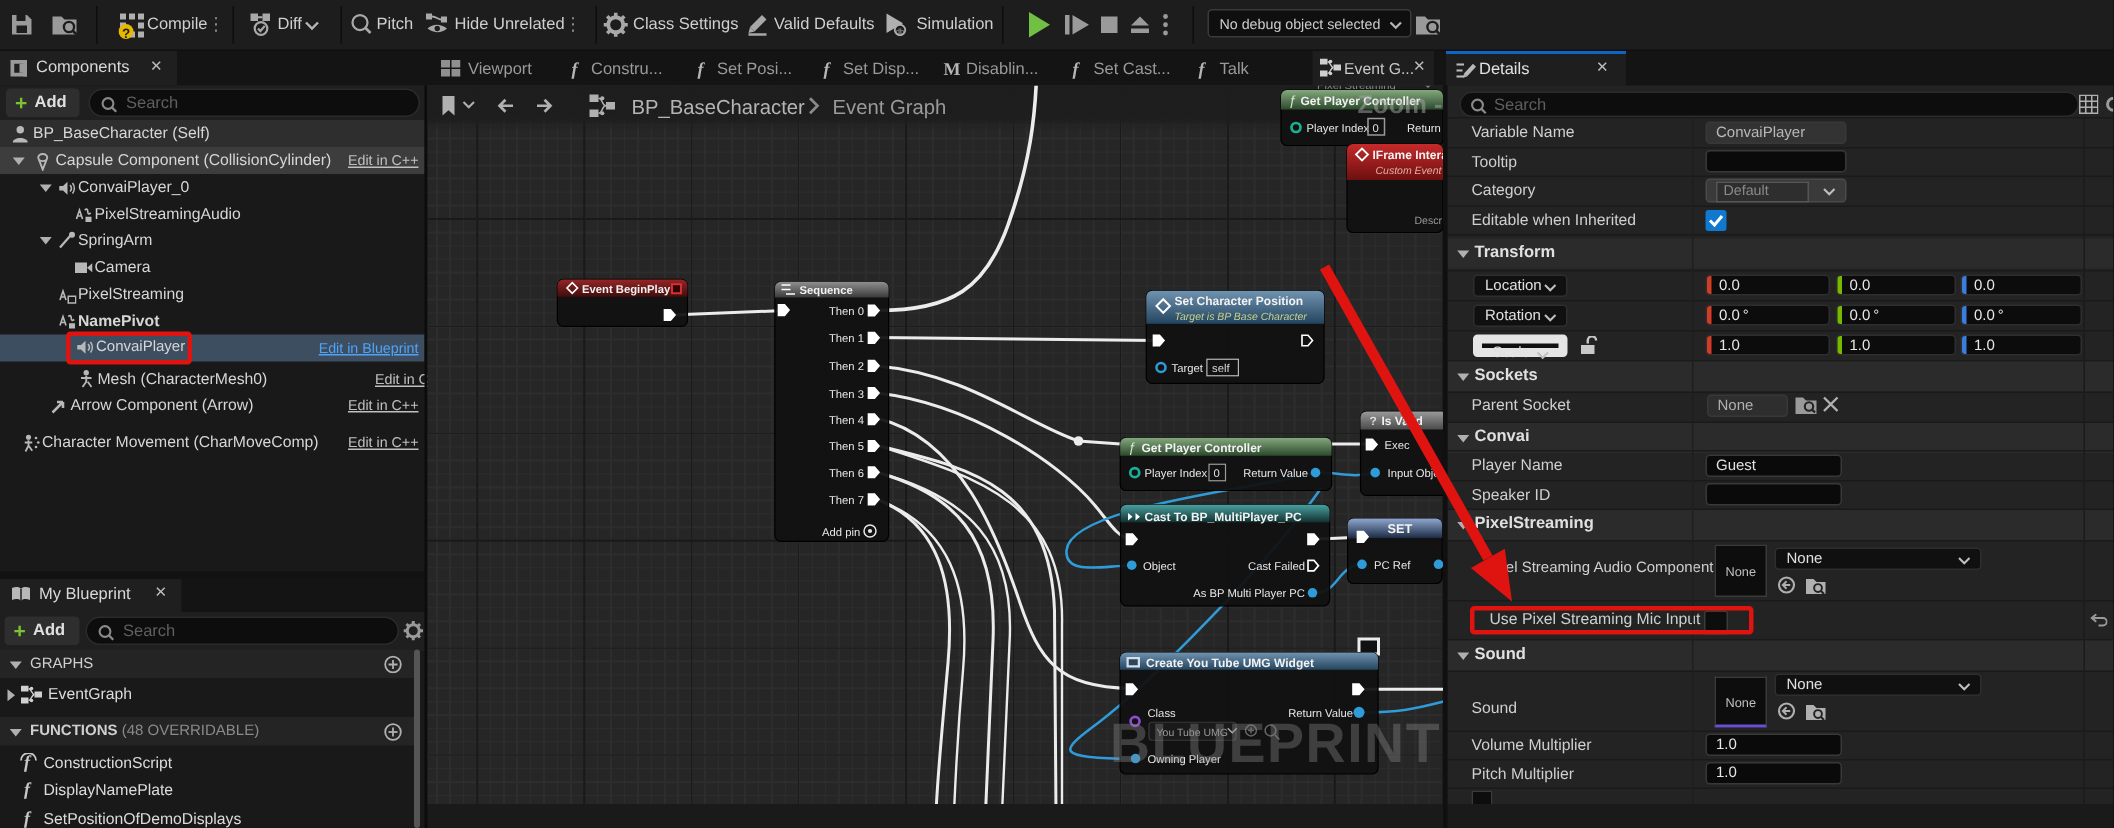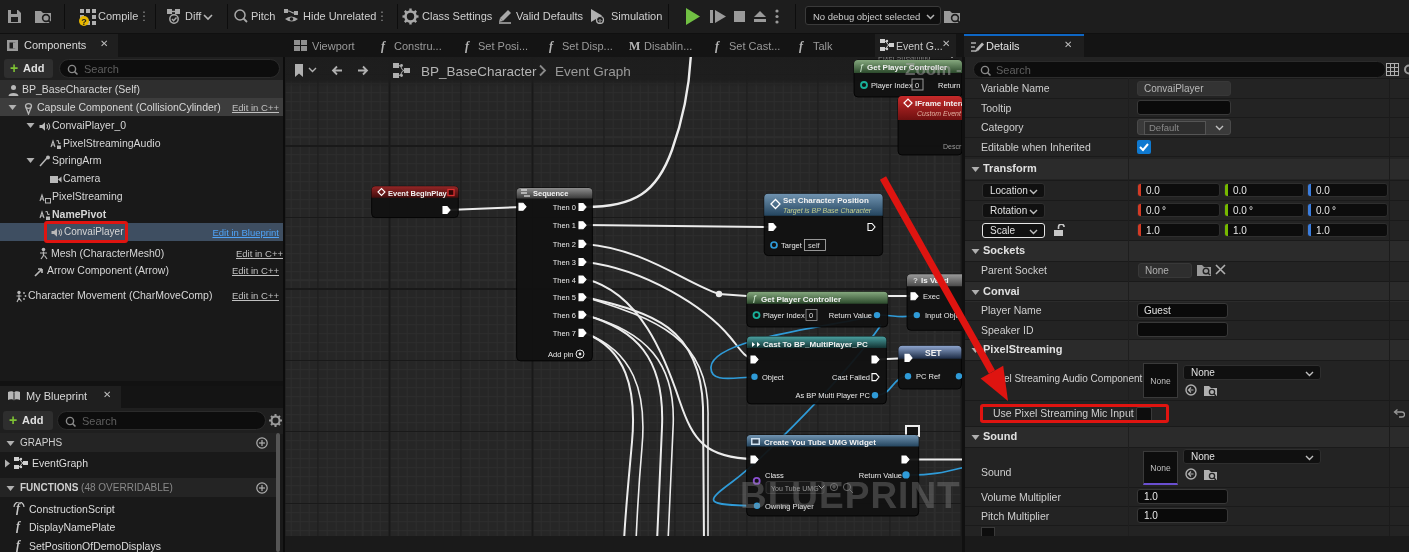--- a/index.html
+++ b/index.html
@@ -293,21 +293,21 @@
           <div class="abs" style="left:52px;top:3px;font-size:10.5px;color:#d6d6d6;white-space:nowrap;">NamePivot</div>
         </div>
         <div class="abs" style="left:0;top:165.5px;width:283px;height:18px;background:#3e4e61;">
           <div class="abs" style="left:50px;top:2.5px"><svg width="13" height="13" style="flex:0 0 13px">
               <path d="M1.5 5 h2.5 l3 -2.8 v8.6 l-3 -2.8 h-2.5 z" fill="#b8b8b8"></path>
               <path d="M8.7 4.3 a3.4 3.4 0 0 1 0 4.4 M10.3 3 a5.6 5.6 0 0 1 0 7" stroke="#b8b8b8" fill="none" stroke-width="1.1"></path>
             </svg></div>
           <div class="abs" style="left:64px;top:3px;font-size:10px;color:#d6d6d6;white-space:nowrap;">ConvaiPlayer</div>
           <div class="editc" style="top:4px;color:#4fa3f7;">Edit in Blueprint</div>
         </div>
-        <div class="abs" style="left:4px;top:186.5px;width:283px;height:18px;">
+        <div class="abs" style="left:18px;top:186.5px;width:283px;height:18px;">
           <div class="abs" style="left:33px;top:2.5px"><svg width="13" height="13" style="flex:0 0 13px">
               <circle cx="6.5" cy="2.5" r="1.8" fill="#b8b8b8"></circle>
               <line x1="6.5" y1="4.5" x2="6.5" y2="9" stroke="#b8b8b8" stroke-width="1.3"></line>
               <path d="M3 6 h7 M4 12 l2.5-3.5 M10 12 l-2.5-3.5" stroke="#b8b8b8" stroke-width="1.2" fill="none"></path>
             </svg></div>
           <div class="abs" style="left:47px;top:3px;font-size:10.5px;color:#d6d6d6;white-space:nowrap;">Mesh (CharacterMesh0)</div>
           <div class="editc" style="top:4px">Edit in C++</div>
         </div>
         <div class="abs" style="left:0;top:204.0px;width:283px;height:18px;">
           <div class="abs" style="left:33px;top:2.5px"><svg width="13" height="13" style="flex:0 0 13px">
@@ -690,21 +690,21 @@
       <div class="abs" style="left:17px;top:146px;width:63px;height:15px;background:#101010;border:1px solid #2e2e2e;border-radius:3px;box-sizing:border-box;">
         <span class="abs" style="left:7px;top:1px;font-size:10px;color:#e0e0e0;">Rotation</span>
         <svg class="abs" style="right:6px;top:5px" width="9" height="6">
           <path d="M1 1 l3.5 3.5 L8 1" stroke="#c0c0c0" stroke-width="1.4" fill="none"></path>
         </svg>
       </div>
       <div class="numf" style="left:172px;top:146px;width:83px;height:14px;"><div class="numbar" style="background:#d23b26"></div>0.0 °</div>
       <div class="numf" style="left:259px;top:146px;width:80px;height:14px;"><div class="numbar" style="background:#76b900"></div>0.0 °</div>
       <div class="numf" style="left:342px;top:146px;width:81px;height:14px;"><div class="numbar" style="background:#3b7ddd"></div>0.0 °</div>
       <div class="dtsep" style="top:163px"></div>
-      <div class="abs" style="left:17px;top:166px;width:63px;height:15px;background:#101010;border:1px solid #e5e5e5;border-radius:3px;box-sizing:border-box;">
+      <div class="abs" style="left:17px;top:166px;width:63px;height:15px;background:#101010;border:6px solid #e5e5e5;border-radius:3px;box-sizing:border-box;">
         <span class="abs" style="left:7px;top:1px;font-size:10px;color:#e0e0e0;">Scale</span>
         <svg class="abs" style="right:6px;top:5px" width="9" height="6">
           <path d="M1 1 l3.5 3.5 L8 1" stroke="#c0c0c0" stroke-width="1.4" fill="none"></path>
         </svg>
       </div>
       <svg class="abs" style="left:88px;top:167px" width="12" height="13">
         <rect x="1" y="6" width="9" height="6" fill="#c8c8c8"></rect>
         <path d="M3.5 6 V4 a2.8 2.8 0 0 1 5.6 0" stroke="#c8c8c8" stroke-width="1.6" fill="none" transform="translate(2,-1)"></path>
       </svg>
       <div class="numf" style="left:172px;top:166px;width:83px;height:14px;"><div class="numbar" style="background:#d23b26"></div>1.0</div>

